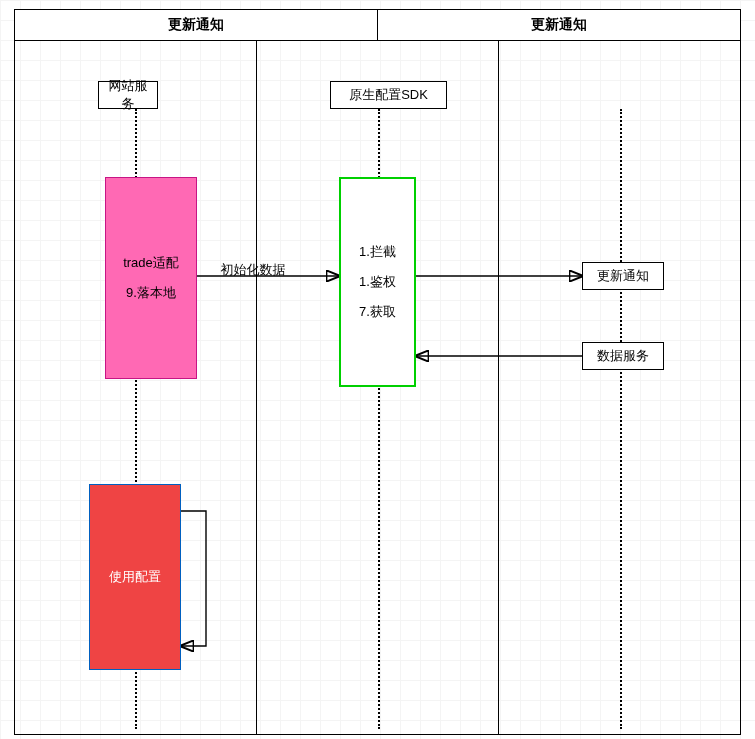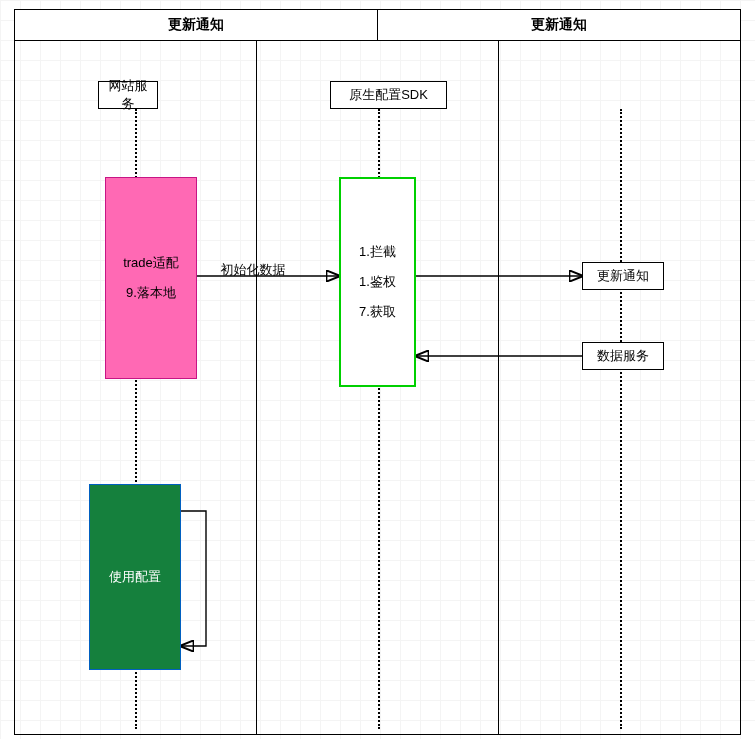--- a/index.html
+++ b/index.html
@@ -55,21 +55,21 @@
     display: flex; flex-direction: column;
     align-items: center; justify-content: center;
     text-align: center;
     padding: 4px 6px;
     z-index: 3;
   }
   .box.small { height: 28px; }
 
   .pink { background: #ff69b4; border-color: #c71585; color: #000; margin-left: 16px; }
   .green { background: #fff; border: 2px solid #00d000; }
-  .blue { background: #15803d; border-color: #0060c0; color: #fff; }
+  .blue { background: #ef4444; border-color: #0060c0; color: #fff; }
 
   .vline-dotted {
     position: absolute;
     width: 0;
     border-left: 2px dotted #000;
     z-index: 1;
   }
 
   .lbl { position: absolute; font-size: 13px; text-align: center; z-index: 4; }
 

